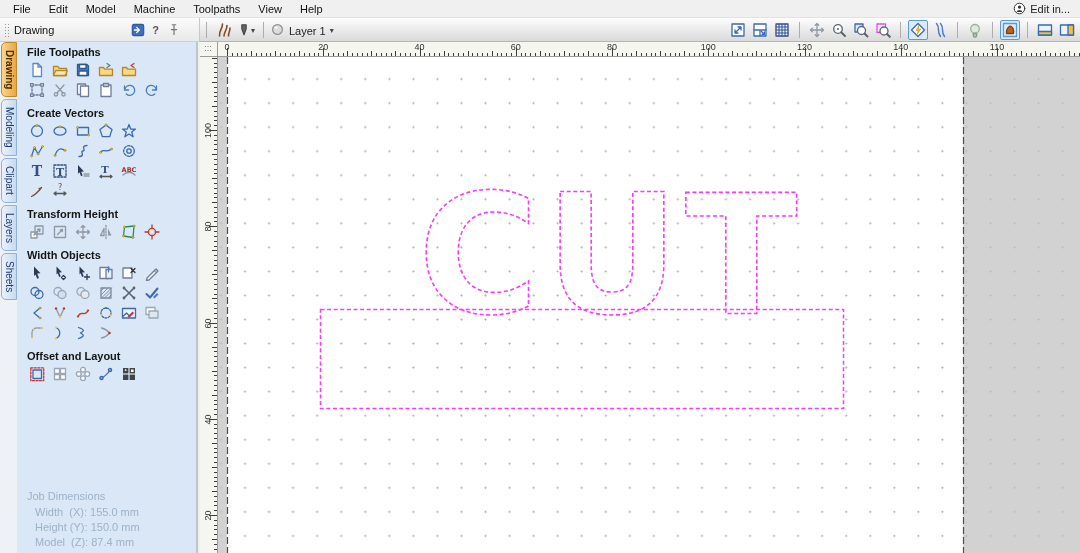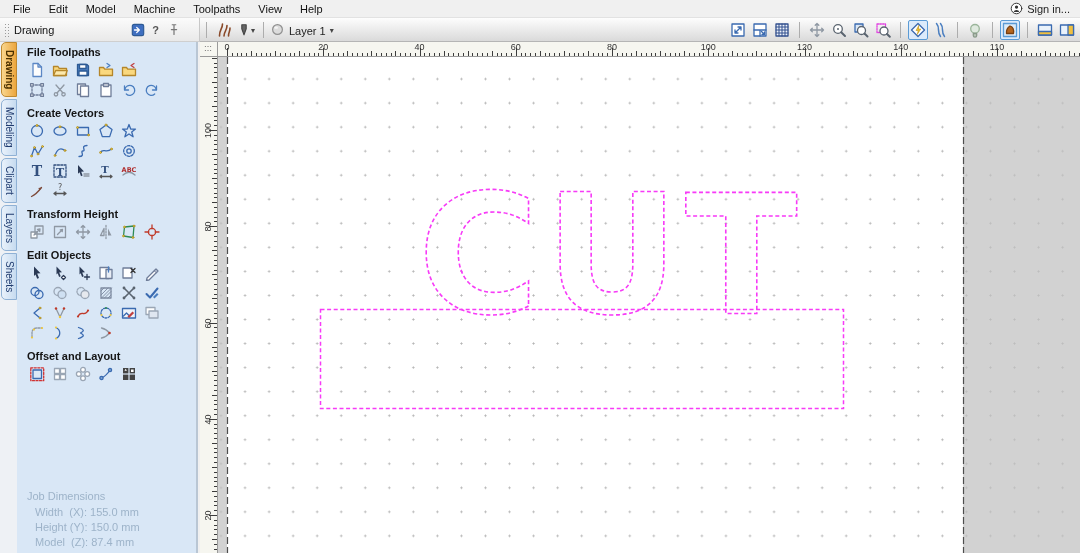--- a/index.html
+++ b/index.html
@@ -88,21 +88,21 @@
       <span class="menu-item">Help</span>
     </span>
   <span class="signin">
     <span id="signin-icon">
         <svg width="13" height="13" viewBox="0 0 16 16" fill="none" stroke="currentColor" stroke-width="1.3" stroke-linecap="round" stroke-linejoin="round">
           <circle cx="8" cy="8" r="6.5" fill="#fff" stroke="#333" stroke-width="1.2"></circle>
           <circle cx="8" cy="6.3" r="2" fill="#333" stroke="none"></circle>
           <path d="M4.5 12.2a3.6 3 0 0 1 7 0" fill="#333" stroke="none"></path>
         </svg>
       </span>
-    <span>Sign in...</span>
+    <span>Edit in...</span>
   </span>
 </div>
 
 <div class="panel-header">
   <span class="grip"></span>
   <span class="panel-title">Drawing</span>
   <span class="panel-header-icons">
     <span class="phicon" id="dock-icon">
         <svg width="14" height="14" viewBox="0 0 16 16" fill="none" stroke="currentColor" stroke-width="1.3" stroke-linecap="round" stroke-linejoin="round">
           <rect x="1.5" y="1.5" width="13" height="13" rx="2" fill="#3f6fc0" stroke="#2d5a94"></rect>
@@ -361,21 +361,21 @@
           </span>
           <span class="ticon" style="color: rgb(192, 58, 42);">
             <svg width="16" height="16" viewBox="0 0 16 16" fill="none" stroke="currentColor" stroke-width="1.3" stroke-linecap="round" stroke-linejoin="round">
               <circle cx="8" cy="8" r="3.6" fill="none"></circle>
               <path d="M8 1V4.8M8 11.2V15M1 8H4.8M11.2 8H15" fill="none"></path>
             </svg>
           </span>
         </div>
       </div>
       <div class="section">
-        <div class="section-title">Edit Objects</div>
+        <div class="section-title">Width Objects</div>
         <div class="icon-row">
           <span class="ticon" style="color: rgb(43, 58, 85);">
             <svg width="16" height="16" viewBox="0 0 16 16" fill="none" stroke="currentColor" stroke-width="1.3" stroke-linecap="round" stroke-linejoin="round">
               <path d="M5 1.5l6.5 6.8-3.3.2 1.8 4.5-1.8.8-1.7-4.4L5 11z" fill="currentColor" stroke="none"></path>
             </svg>
           </span>
           <span class="ticon" style="color: rgb(43, 58, 85);">
             <svg width="16" height="16" viewBox="0 0 16 16" fill="none" stroke="currentColor" stroke-width="1.3" stroke-linecap="round" stroke-linejoin="round">
               <path d="M4.5 1.5L10 7.3l-2.8.2 1.5 3.8-1.6.7L5.7 8.2 4.5 9.5z" fill="currentColor" stroke="none"></path>
               <path d="M11.5 10.5l2 2-2 2-2-2z" fill="#fff" stroke="currentColor"></path>

